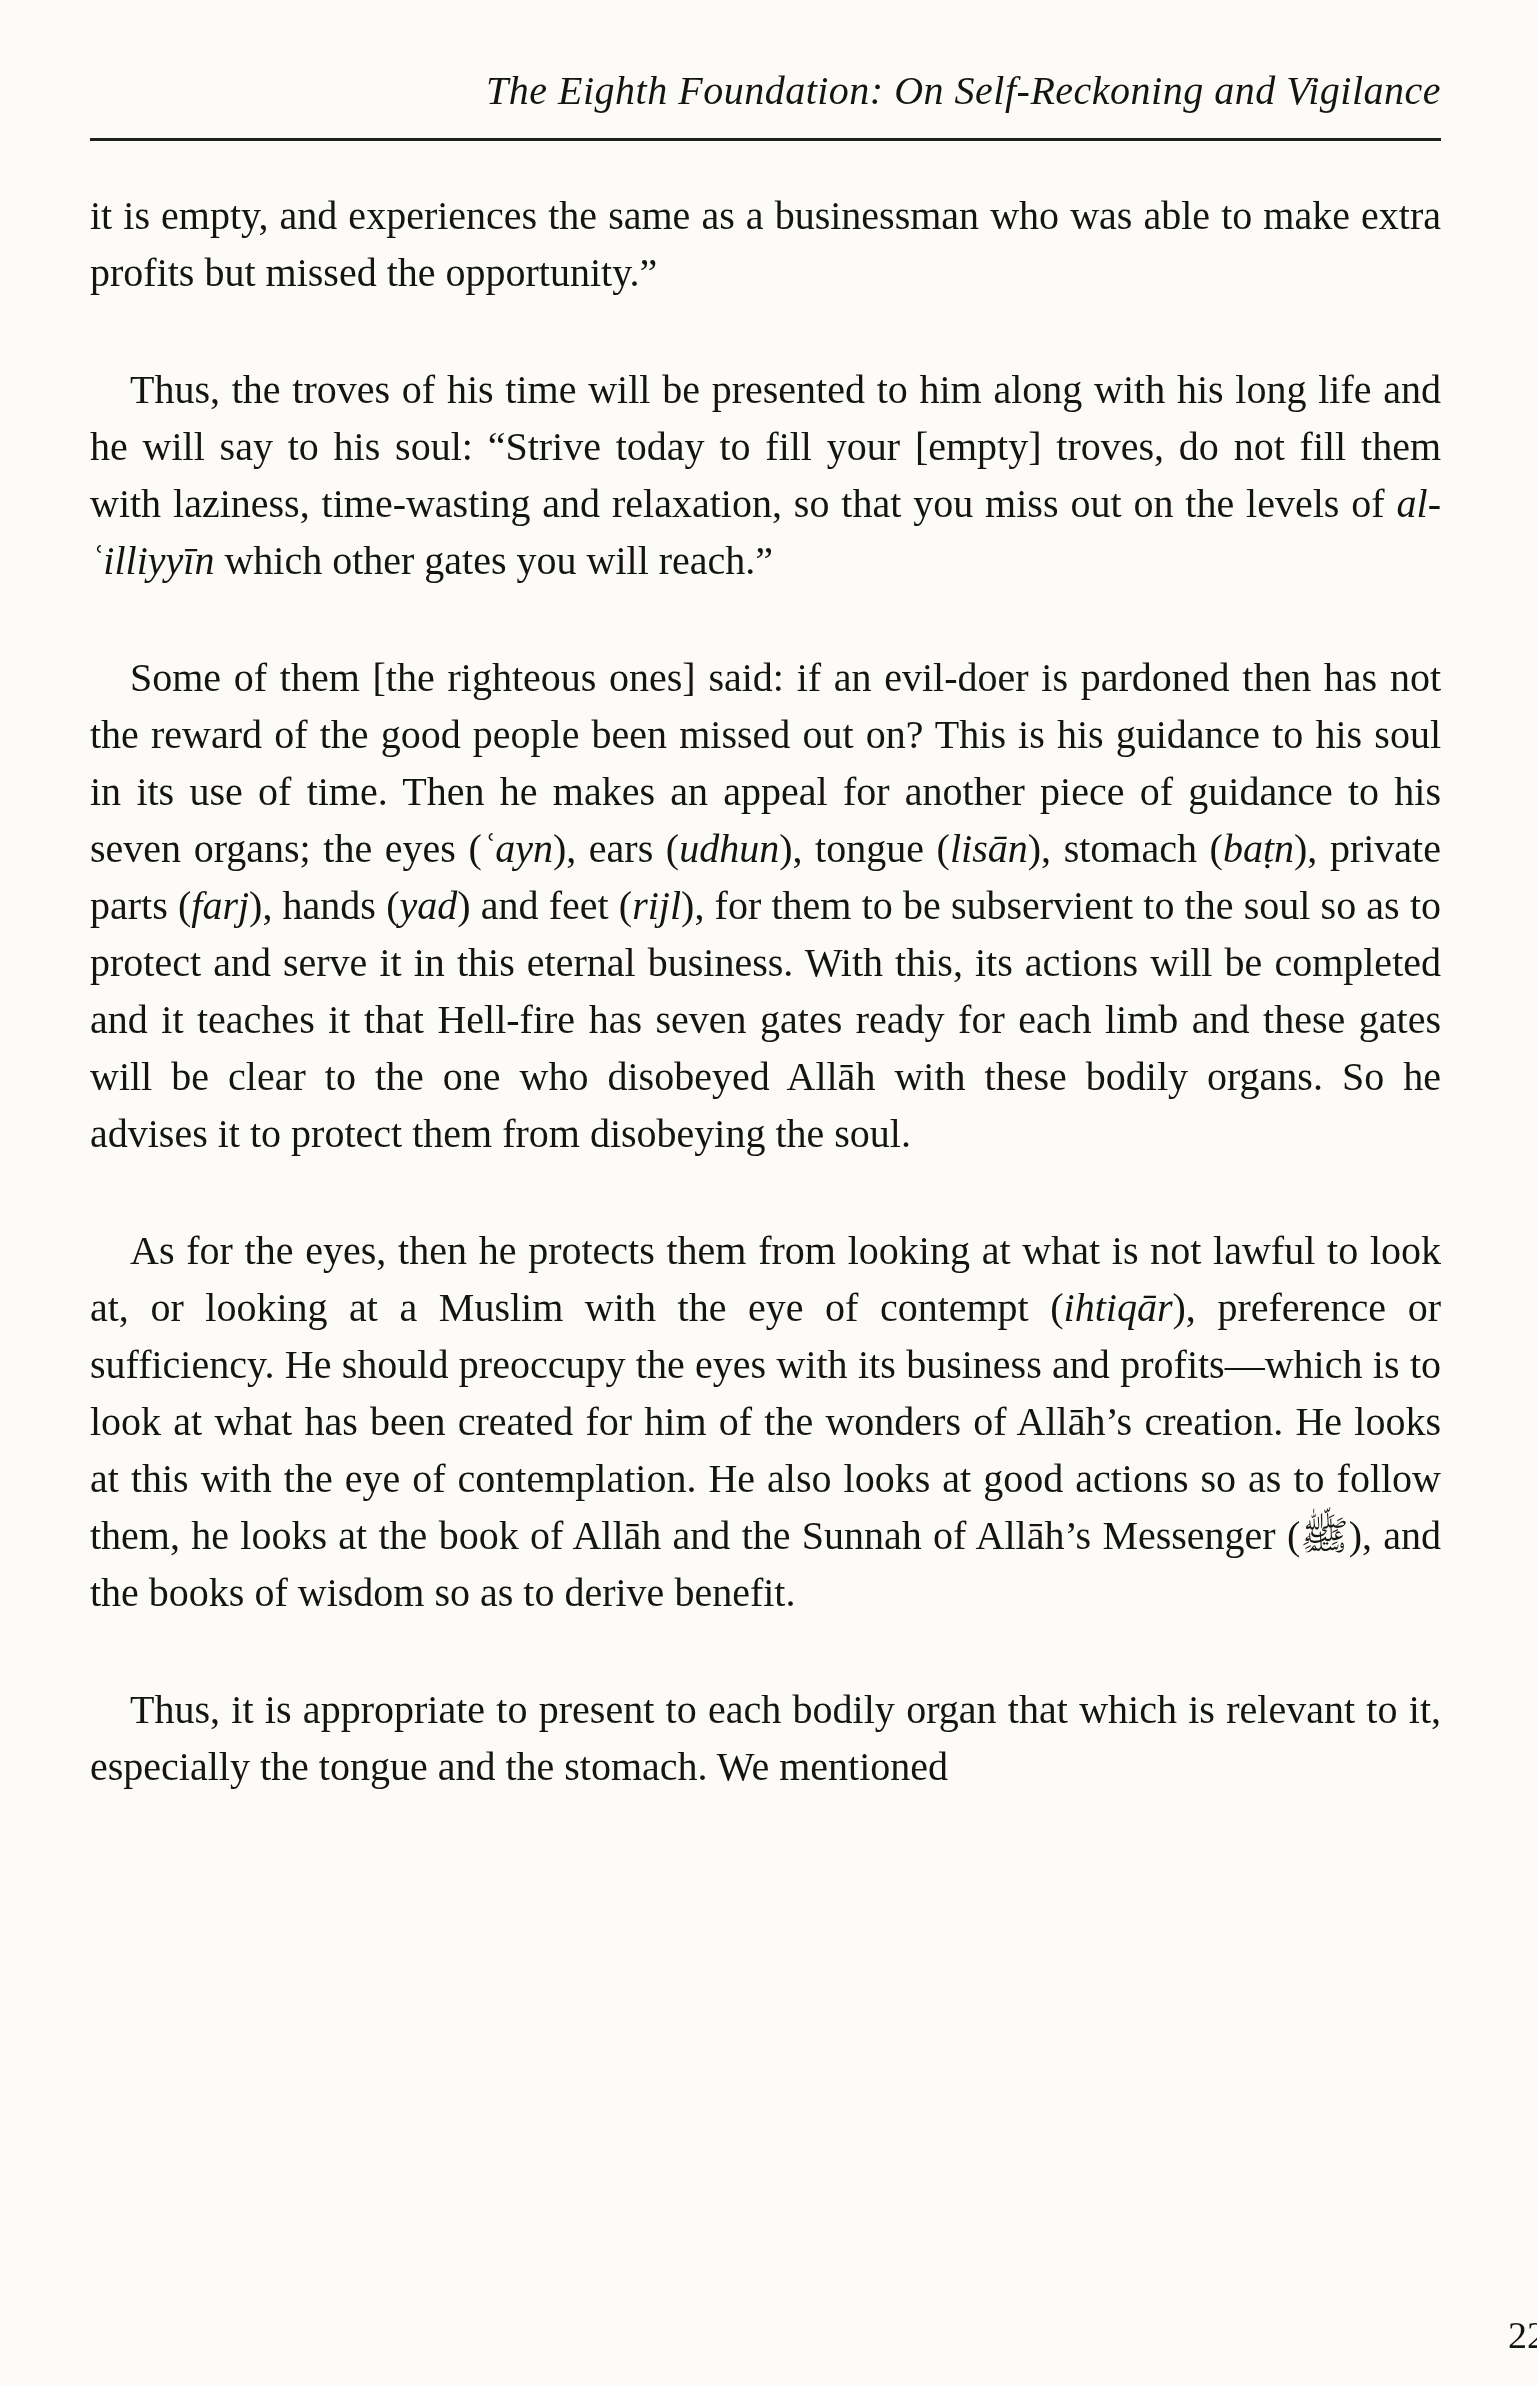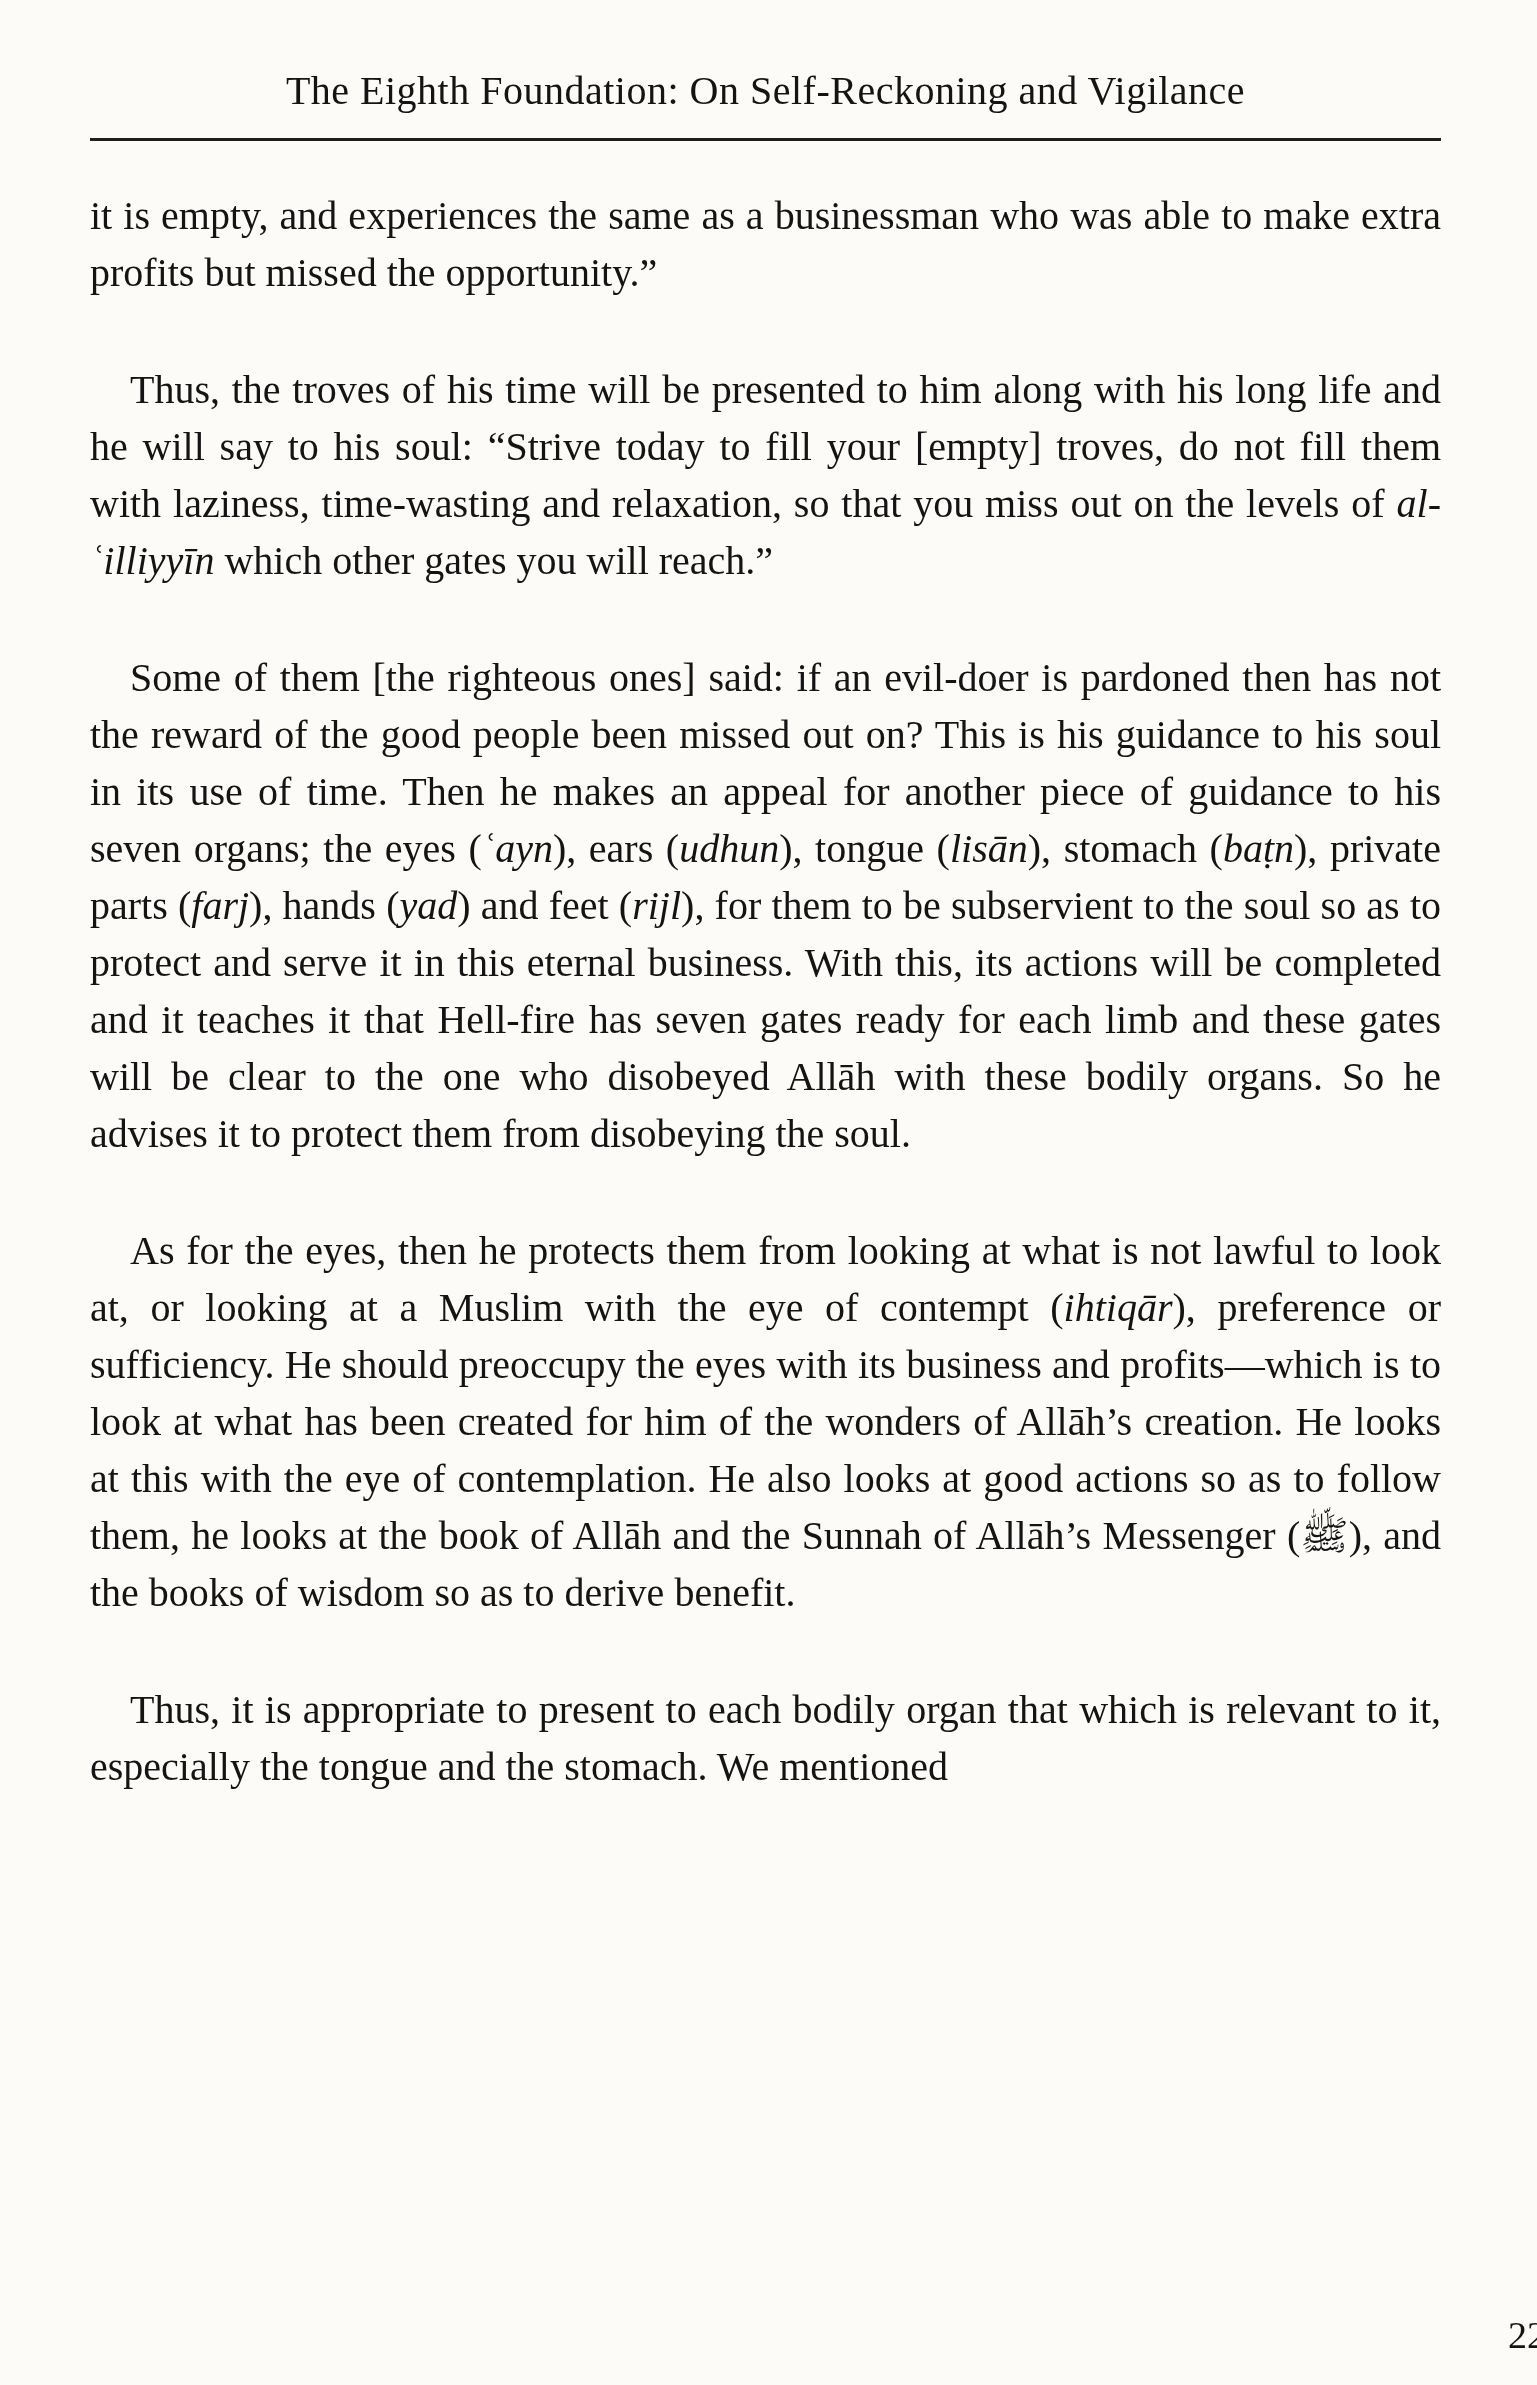--- a/index.html
+++ b/index.html
@@ -17,21 +17,22 @@
     height: 2385px;
     margin: 0 auto;
     background: var(--paper);
     color: var(--ink);
     font-family: "Liberation Serif", "DejaVu Serif", serif;
     box-sizing: border-box;
     padding: 66px 96px 0 90px;
     overflow: hidden;
   }
   .running-header {
-    text-align: center;
+    text-align: right;
+    font-style: italic;
     font-size: 40px;
     line-height: 50px;
     letter-spacing: 0.5px;
     white-space: nowrap;
   }
   .header-rule {
     border: none;
     border-top: 3px solid #1f1f1f;
     margin: 22px 0 0 0;
   }

